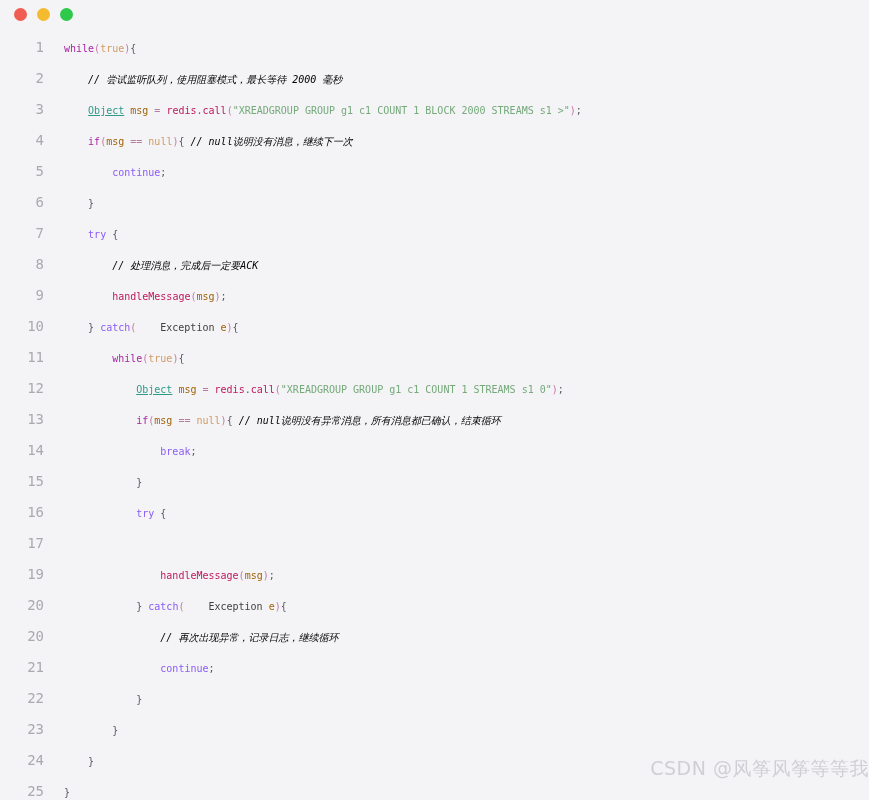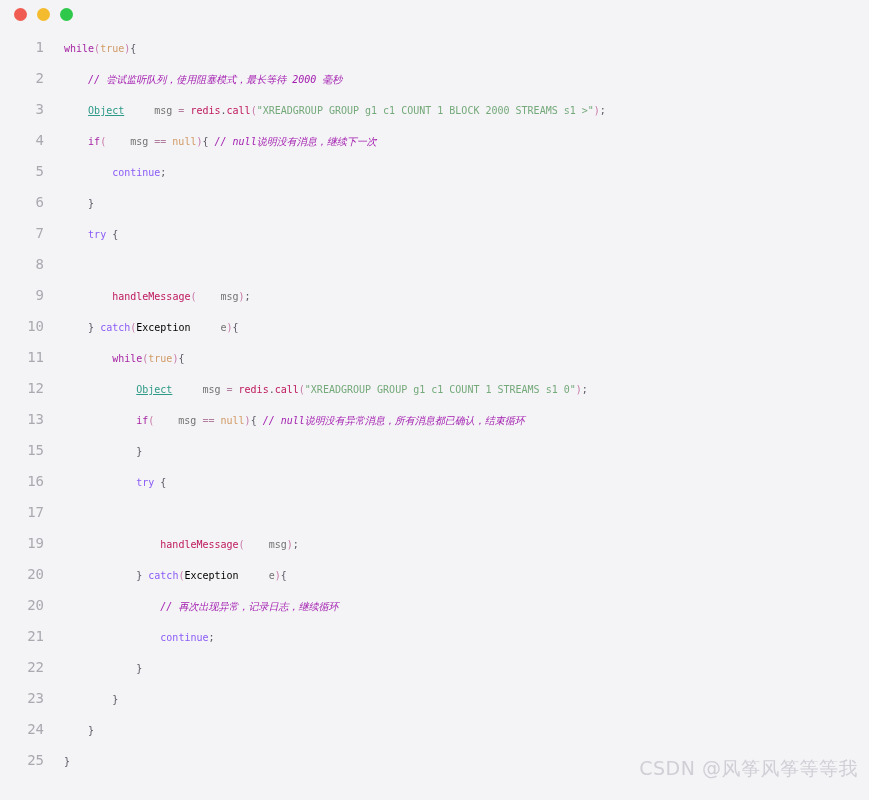--- a/index.html
+++ b/index.html
@@ -65,35 +65,35 @@
     font-size: 10px;
     color: #5a5a66;
     white-space: pre;
     overflow: visible;
   }
   
   .t-kw      { color: #a626a4; }
   .t-kw2     { color: #8b5cf6; }
   .t-const   { color: #d19a66; }
   .t-type    { color: #2e9a87; text-decoration: underline; }
-  .t-var     { color: #737373; margin-left: 24px; }
+  .t-var     { color: #a16207; }
   .t-fn      { color: #be185d; }
   .t-str     { color: #74a97a; }
   .t-punc    { color: #c678a8; }
   .t-plain   { color: #5a5a66; }
   .t-op      { color: #b37f9e; }
-  .t-cls     { color: #000000; }
+  .t-cls     { color: #404040; margin-left: 24px; }
   .t-comment {
-    color: #a21caf;
+    color: #000000;
     font-style: italic;
     font-family: "DejaVu Sans Mono", monospace;
   }
   .watermark {
     position: absolute;
-    right: 11px;
+    right: 0;
     bottom: 18px;
     color: #cfcfd6;
     font-family: "DejaVu Sans", sans-serif;
     font-size: 19px;
     letter-spacing: 0.5px;
     user-select: none;
     white-space: nowrap;
   }
 </style>
 </head>
@@ -108,26 +108,27 @@
   </div>
 
   <div class="code-area" id="code-area">
       <div class="code-line"><span class="lineno">1</span><span class="linecode"><span class="t-kw">while</span><span class="t-punc">(</span><span class="t-const">true</span><span class="t-punc">)</span><span class="t-plain">{</span></span></div>
       <div class="code-line"><span class="lineno">2</span><span class="linecode"><span class="t-plain">    </span><span class="t-comment">// 尝试监听队列，使用阻塞模式，最长等待 2000 毫秒</span></span></div>
       <div class="code-line"><span class="lineno">3</span><span class="linecode"><span class="t-plain">    </span><span class="t-type">Object</span><span class="t-plain"> </span><span class="t-var">msg</span><span class="t-plain"> </span><span class="t-op">=</span><span class="t-plain"> </span><span class="t-fn">redis</span><span class="t-plain">.</span><span class="t-fn">call</span><span class="t-punc">(</span><span class="t-str">"XREADGROUP GROUP g1 c1 COUNT 1 BLOCK 2000 STREAMS s1 &gt;"</span><span class="t-punc">)</span><span class="t-plain">;</span></span></div>
       <div class="code-line"><span class="lineno">4</span><span class="linecode"><span class="t-plain">    </span><span class="t-kw">if</span><span class="t-punc">(</span><span class="t-var">msg</span><span class="t-plain"> </span><span class="t-op">==</span><span class="t-plain"> </span><span class="t-const">null</span><span class="t-punc">)</span><span class="t-plain">{ </span><span class="t-comment">// null说明没有消息，继续下一次</span></span></div>
       <div class="code-line"><span class="lineno">5</span><span class="linecode"><span class="t-plain">        </span><span class="t-kw2">continue</span><span class="t-plain">;</span></span></div>
       <div class="code-line"><span class="lineno">6</span><span class="linecode"><span class="t-plain">    }</span></span></div>
       <div class="code-line"><span class="lineno">7</span><span class="linecode"><span class="t-plain">    </span><span class="t-kw2">try</span><span class="t-plain"> {</span></span></div>
-      <div class="code-line"><span class="lineno">8</span><span class="linecode"><span class="t-plain">        </span></span></div>
+      <div class="code-line"><span class="lineno">8</span><span class="linecode"><span class="t-plain">        </span><span class="t-comment">// 处理消息，完成后一定要ACK</span></span></div>
       <div class="code-line"><span class="lineno">9</span><span class="linecode"><span class="t-plain">        </span><span class="t-fn">handleMessage</span><span class="t-punc">(</span><span class="t-var">msg</span><span class="t-punc">)</span><span class="t-plain">;</span></span></div>
       <div class="code-line"><span class="lineno">10</span><span class="linecode"><span class="t-plain">    } </span><span class="t-kw2">catch</span><span class="t-punc">(</span><span class="t-cls">Exception</span><span class="t-plain"> </span><span class="t-var">e</span><span class="t-punc">)</span><span class="t-plain">{</span></span></div>
       <div class="code-line"><span class="lineno">11</span><span class="linecode"><span class="t-plain">        </span><span class="t-kw">while</span><span class="t-punc">(</span><span class="t-const">true</span><span class="t-punc">)</span><span class="t-plain">{</span></span></div>
       <div class="code-line"><span class="lineno">12</span><span class="linecode"><span class="t-plain">            </span><span class="t-type">Object</span><span class="t-plain"> </span><span class="t-var">msg</span><span class="t-plain"> </span><span class="t-op">=</span><span class="t-plain"> </span><span class="t-fn">redis</span><span class="t-plain">.</span><span class="t-fn">call</span><span class="t-punc">(</span><span class="t-str">"XREADGROUP GROUP g1 c1 COUNT 1 STREAMS s1 0"</span><span class="t-punc">)</span><span class="t-plain">;</span></span></div>
       <div class="code-line"><span class="lineno">13</span><span class="linecode"><span class="t-plain">            </span><span class="t-kw">if</span><span class="t-punc">(</span><span class="t-var">msg</span><span class="t-plain"> </span><span class="t-op">==</span><span class="t-plain"> </span><span class="t-const">null</span><span class="t-punc">)</span><span class="t-plain">{ </span><span class="t-comment">// null说明没有异常消息，所有消息都已确认，结束循环</span></span></div>
+      <div class="code-line"><span class="lineno">14</span><span class="linecode"><span class="t-plain">                </span><span class="t-kw2">break</span><span class="t-plain">;</span></span></div>
       <div class="code-line"><span class="lineno">15</span><span class="linecode"><span class="t-plain">            }</span></span></div>
       <div class="code-line"><span class="lineno">16</span><span class="linecode"><span class="t-plain">            </span><span class="t-kw2">try</span><span class="t-plain"> {</span></span></div>
       <div class="code-line"><span class="lineno">17</span><span class="linecode"><span class="t-plain">                </span></span></div>
       <div class="code-line"><span class="lineno">19</span><span class="linecode"><span class="t-plain">                </span><span class="t-fn">handleMessage</span><span class="t-punc">(</span><span class="t-var">msg</span><span class="t-punc">)</span><span class="t-plain">;</span></span></div>
       <div class="code-line"><span class="lineno">20</span><span class="linecode"><span class="t-plain">            } </span><span class="t-kw2">catch</span><span class="t-punc">(</span><span class="t-cls">Exception</span><span class="t-plain"> </span><span class="t-var">e</span><span class="t-punc">)</span><span class="t-plain">{</span></span></div>
       <div class="code-line"><span class="lineno">20</span><span class="linecode"><span class="t-plain">                </span><span class="t-comment">// 再次出现异常，记录日志，继续循环</span></span></div>
       <div class="code-line"><span class="lineno">21</span><span class="linecode"><span class="t-plain">                </span><span class="t-kw2">continue</span><span class="t-plain">;</span></span></div>
       <div class="code-line"><span class="lineno">22</span><span class="linecode"><span class="t-plain">            }</span></span></div>
       <div class="code-line"><span class="lineno">23</span><span class="linecode"><span class="t-plain">        }</span></span></div>
       <div class="code-line"><span class="lineno">24</span><span class="linecode"><span class="t-plain">    }</span></span></div>

